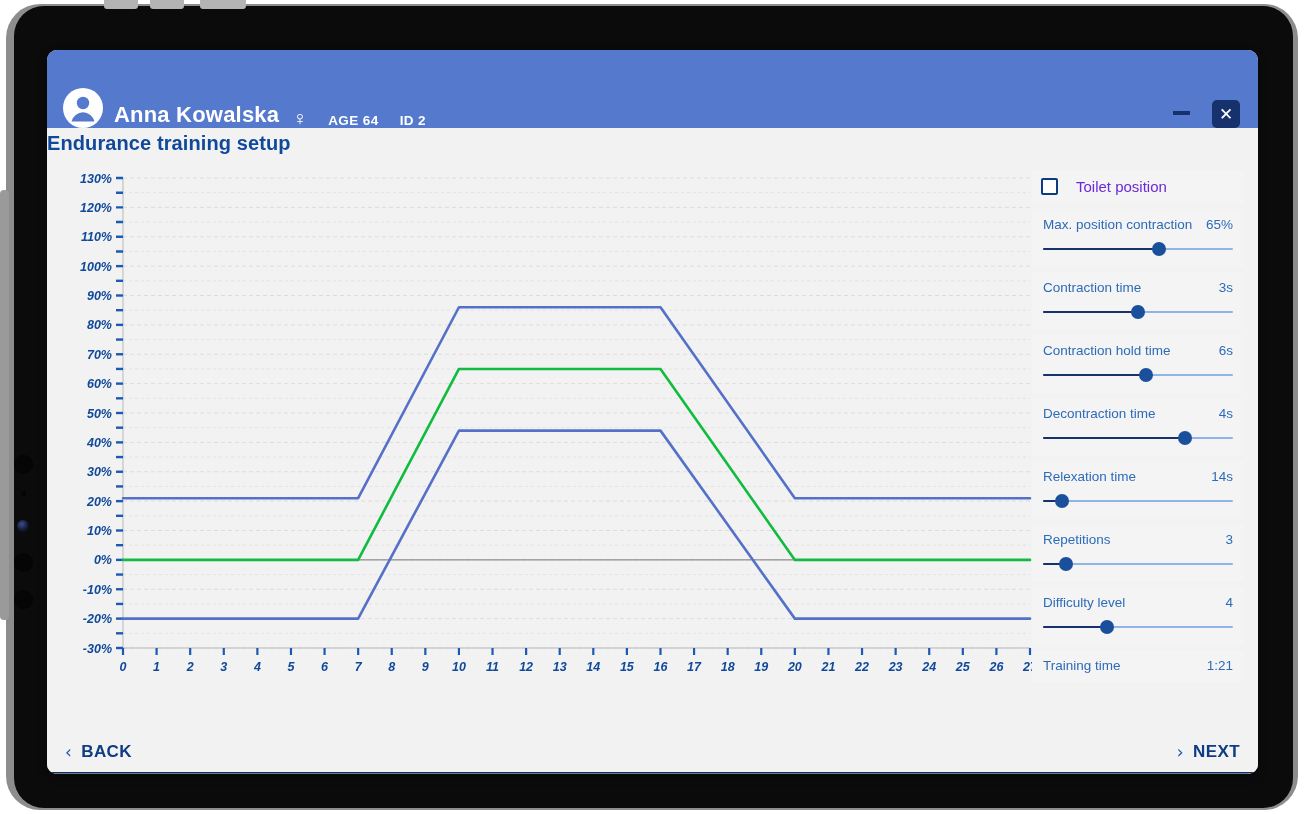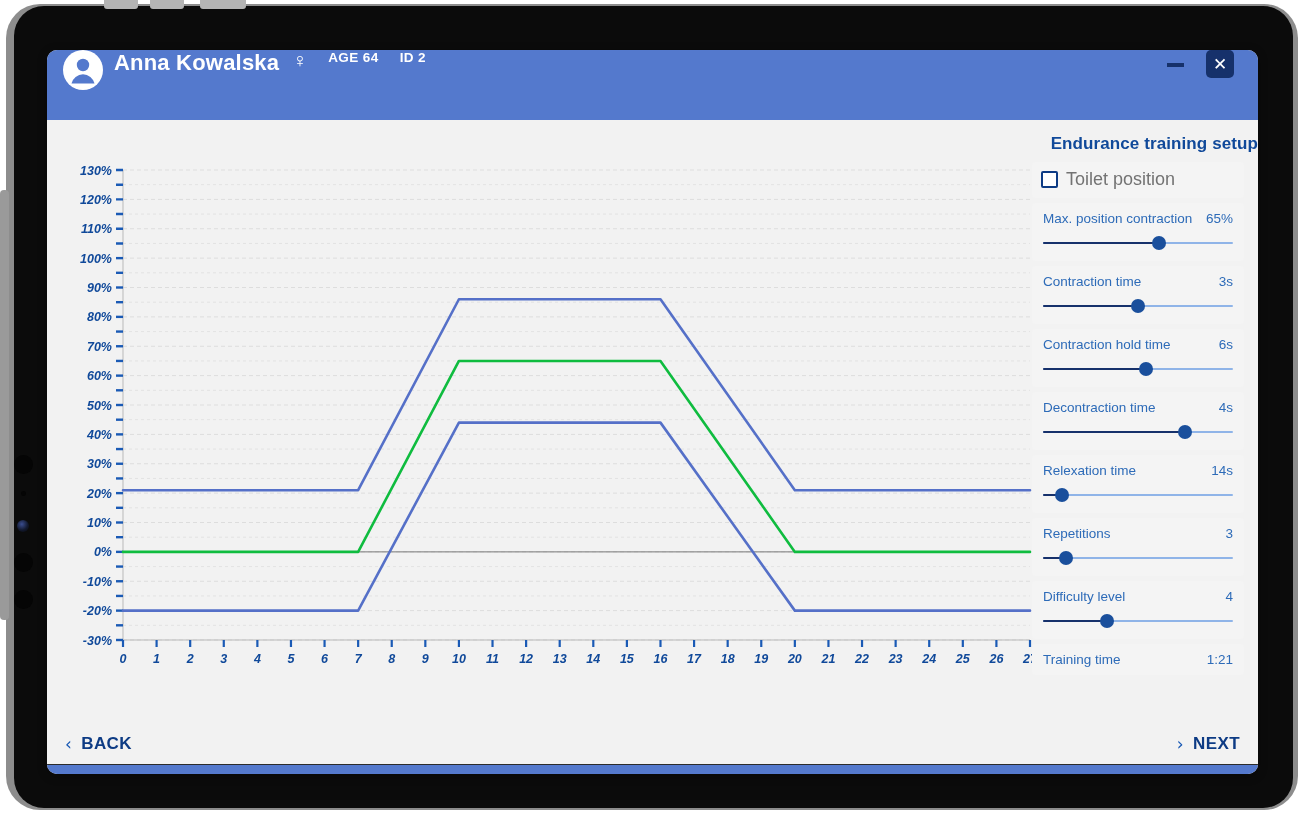--- a/index.html
+++ b/index.html
@@ -46,22 +46,22 @@
   
   #app-window {
     position: absolute; left: 47px; top: 50px; width: 1211px; height: 724px;
     border-radius: 10px; overflow: hidden;
     background: #f2f2f2;
     box-shadow: 0 2px 10px rgba(0,0,0,.35);
   }
 
   
   #title-bar {
-    position: relative; height: 70px; background: #5479cd;
-    display: flex; align-items: flex-start; padding: 0 24px 0 16px;
+    position: relative; height: 78px; background: #5479cd;
+    display: flex; align-items: flex-end; padding: 0 18px 0 16px;
   }
   .avatar-wrap { width: 40px; height: 40px; flex: 0 0 auto; }
   .avatar-wrap svg { display: block; }
   .patient-name {
     color: #ffffff; font-size: 22px; font-weight: bold; margin-left: 11px;
     letter-spacing: .2px;
   }
   .sex-glyph {
     color: #ffffff; font-size: 20px; font-weight: bold; margin-left: 13px;
     line-height: 1;
@@ -81,22 +81,22 @@
     margin-left: 14px; display: flex; align-items: center; justify-content: center;
     color: #ffffff; font-size: 17px; line-height: 1; cursor: pointer;
     font-family: "DejaVu Sans", sans-serif;
   }
 
   
   #content {
     position: relative; height: 604px; background: #f2f2f2; padding: 0;
   }
   #chart-title {
-    text-align: right; color: #10499a; font-size: 17px; font-weight: bold;
-    padding-top: 14px; letter-spacing: .1px;
+    text-align: left; color: #10499a; font-size: 20px; font-weight: bold;
+    padding-top: 4px; letter-spacing: .1px;
   }
 
   
   #chart-block {
     position: absolute; left: 14px; top: 42px; width: 975px; height: 512px; font-style: italic;
   }
   #plot-svg { display: block; }
 
   
   #settings-panel {
@@ -107,21 +107,21 @@
     background: #f4f4f4; border-radius: 4px; padding: 7px 9px 8px 9px;
     position: relative;
   }
   .panel-card.checkbox-card {
     height: 42px; display: flex; align-items: center;
   }
   .cb-box {
     width: 17px; height: 17px; border: 2px solid #0d3b84; border-radius: 2px;
     background: #ffffff; flex: 0 0 auto; cursor: pointer;
   }
-  .cb-label { margin-left: 8px; color: #737373; font-size: 18px; }
+  .cb-label { margin-left: 18px; color: #6d28d9; font-size: 15px; }
   .slider-card { height: 58px; }
   .slider-card.compact { height: 40px; display: flex; align-items: center; }
   .sc-row {
     display: flex; align-items: baseline; justify-content: space-between;
     padding: 1px 2px 0 2px;
   }
   .sc-label { color: #2d6bb8; font-size: 13.5px; }
   .sc-value { color: #2d6bb8; font-size: 13.5px; }
   .slider-track-wrap {
     position: relative; height: 18px; margin-top: 8px; padding: 0 2px;

